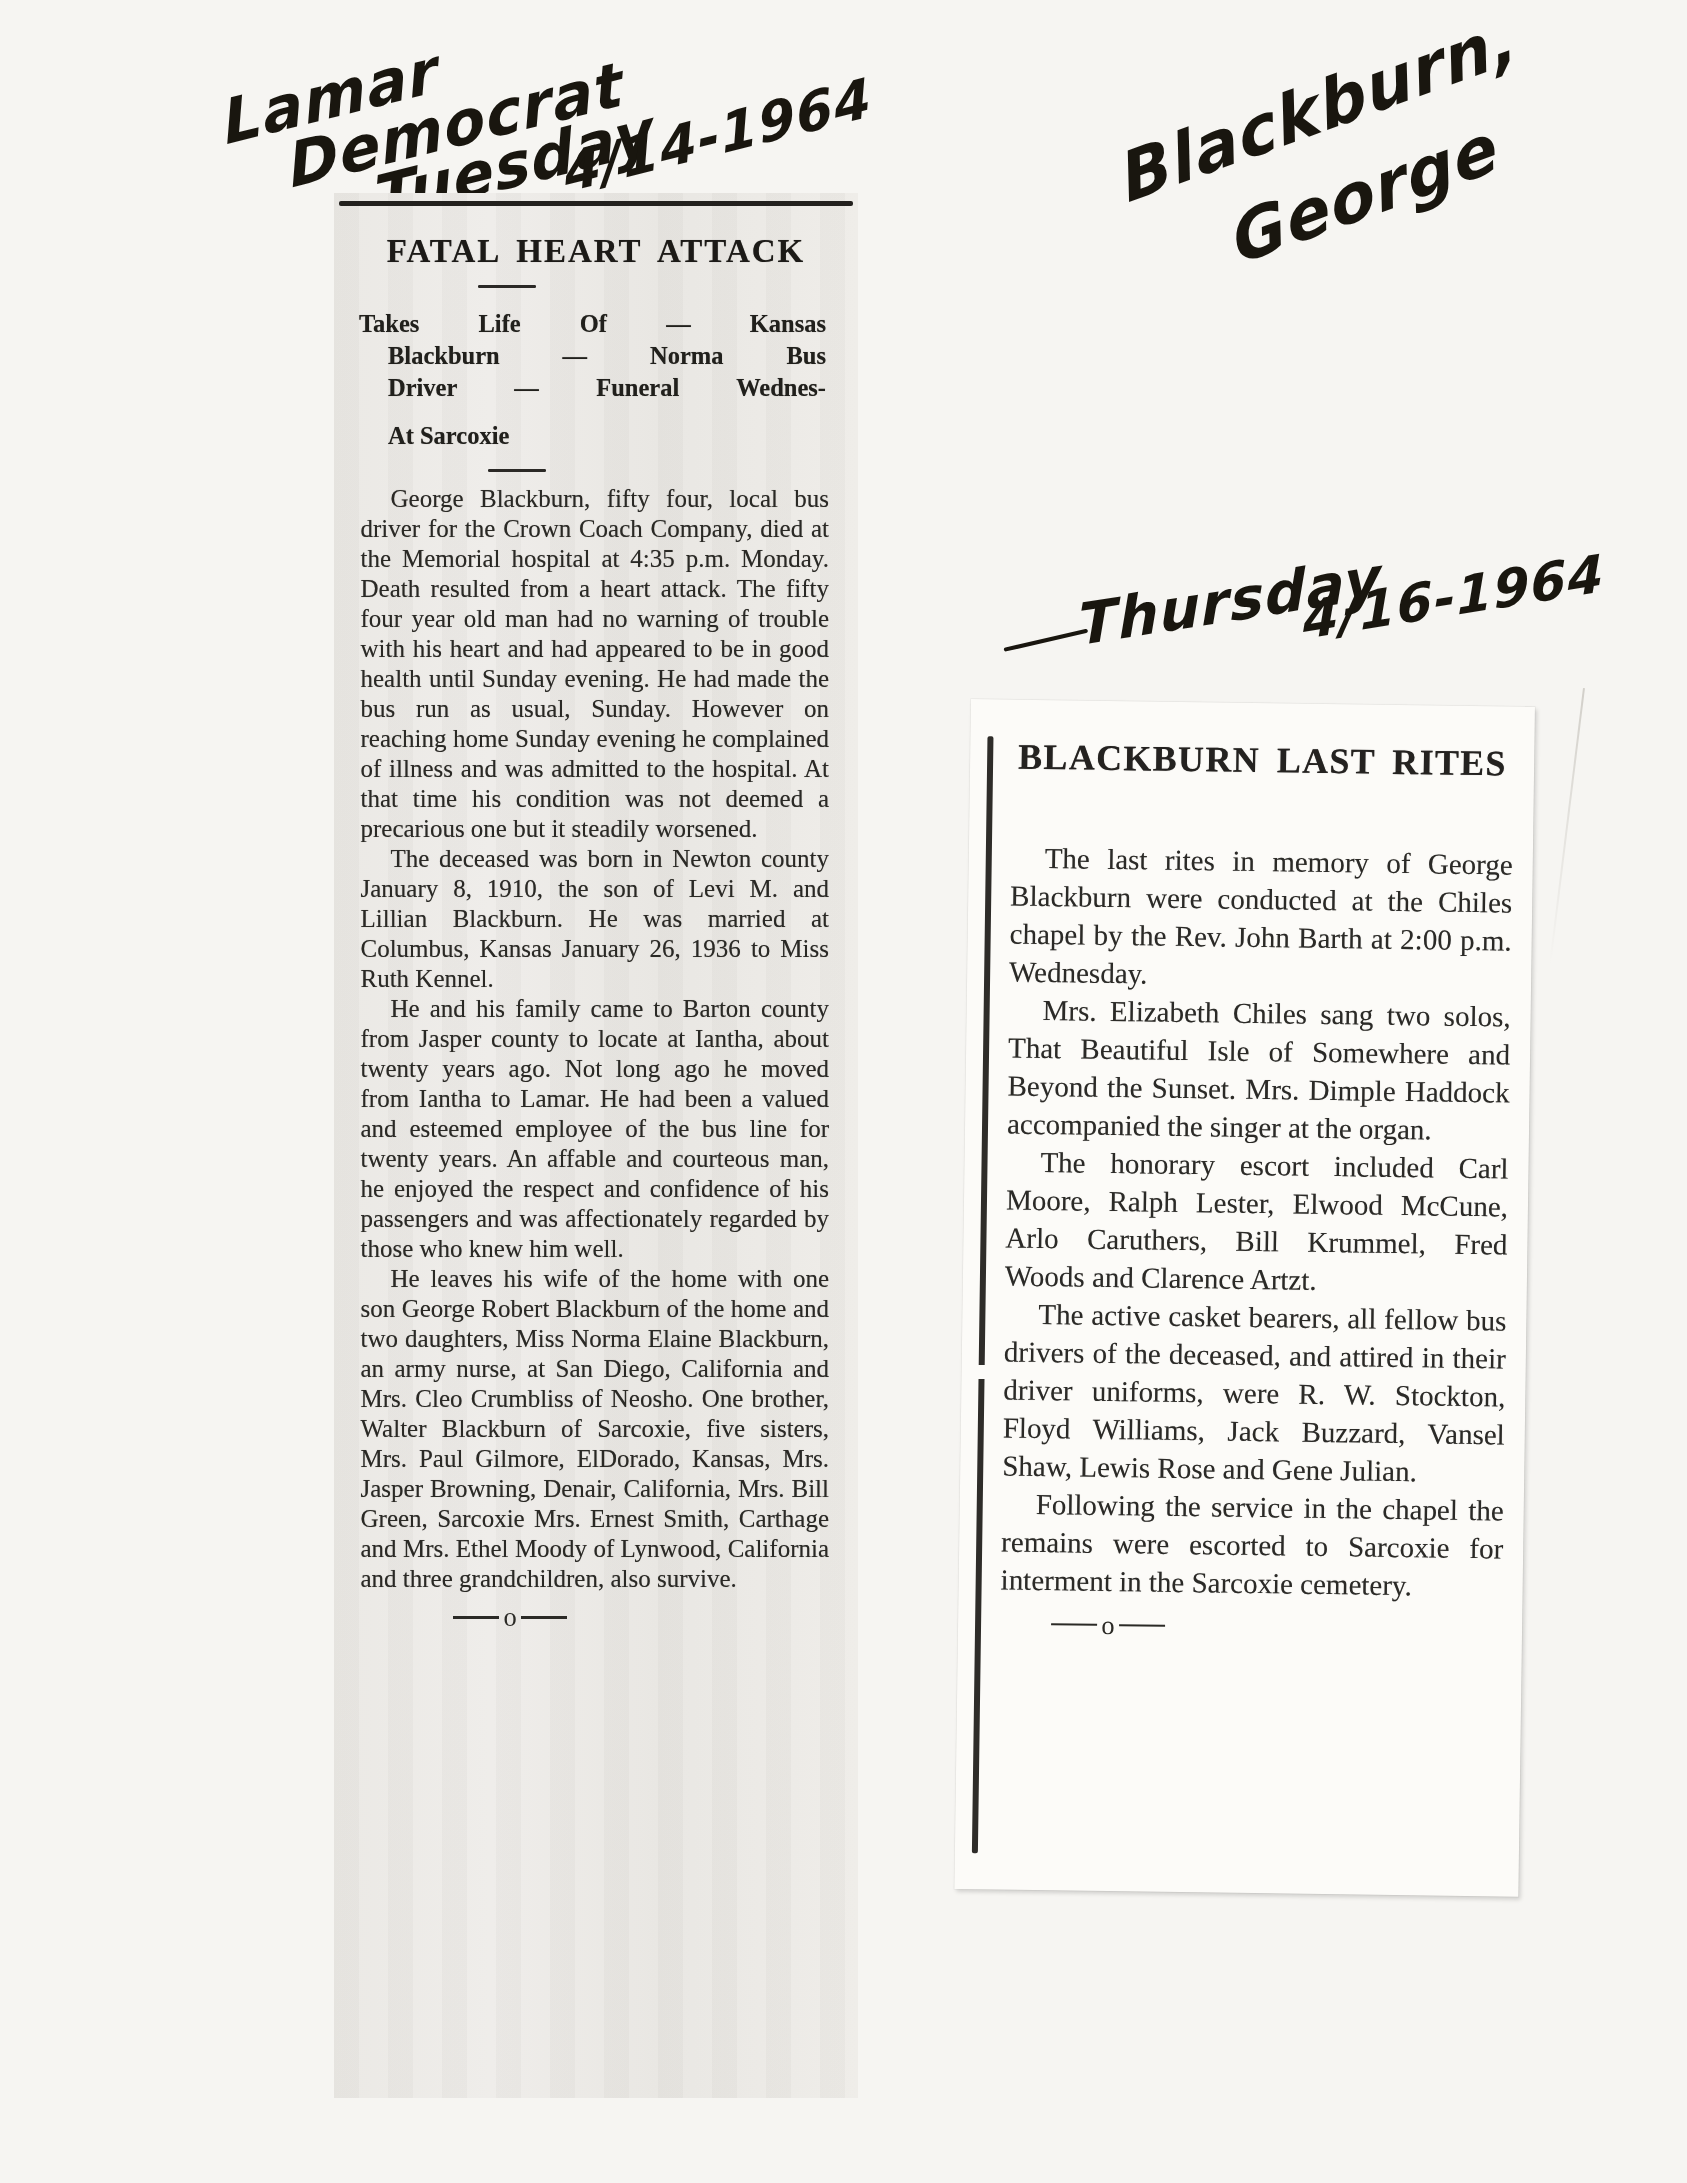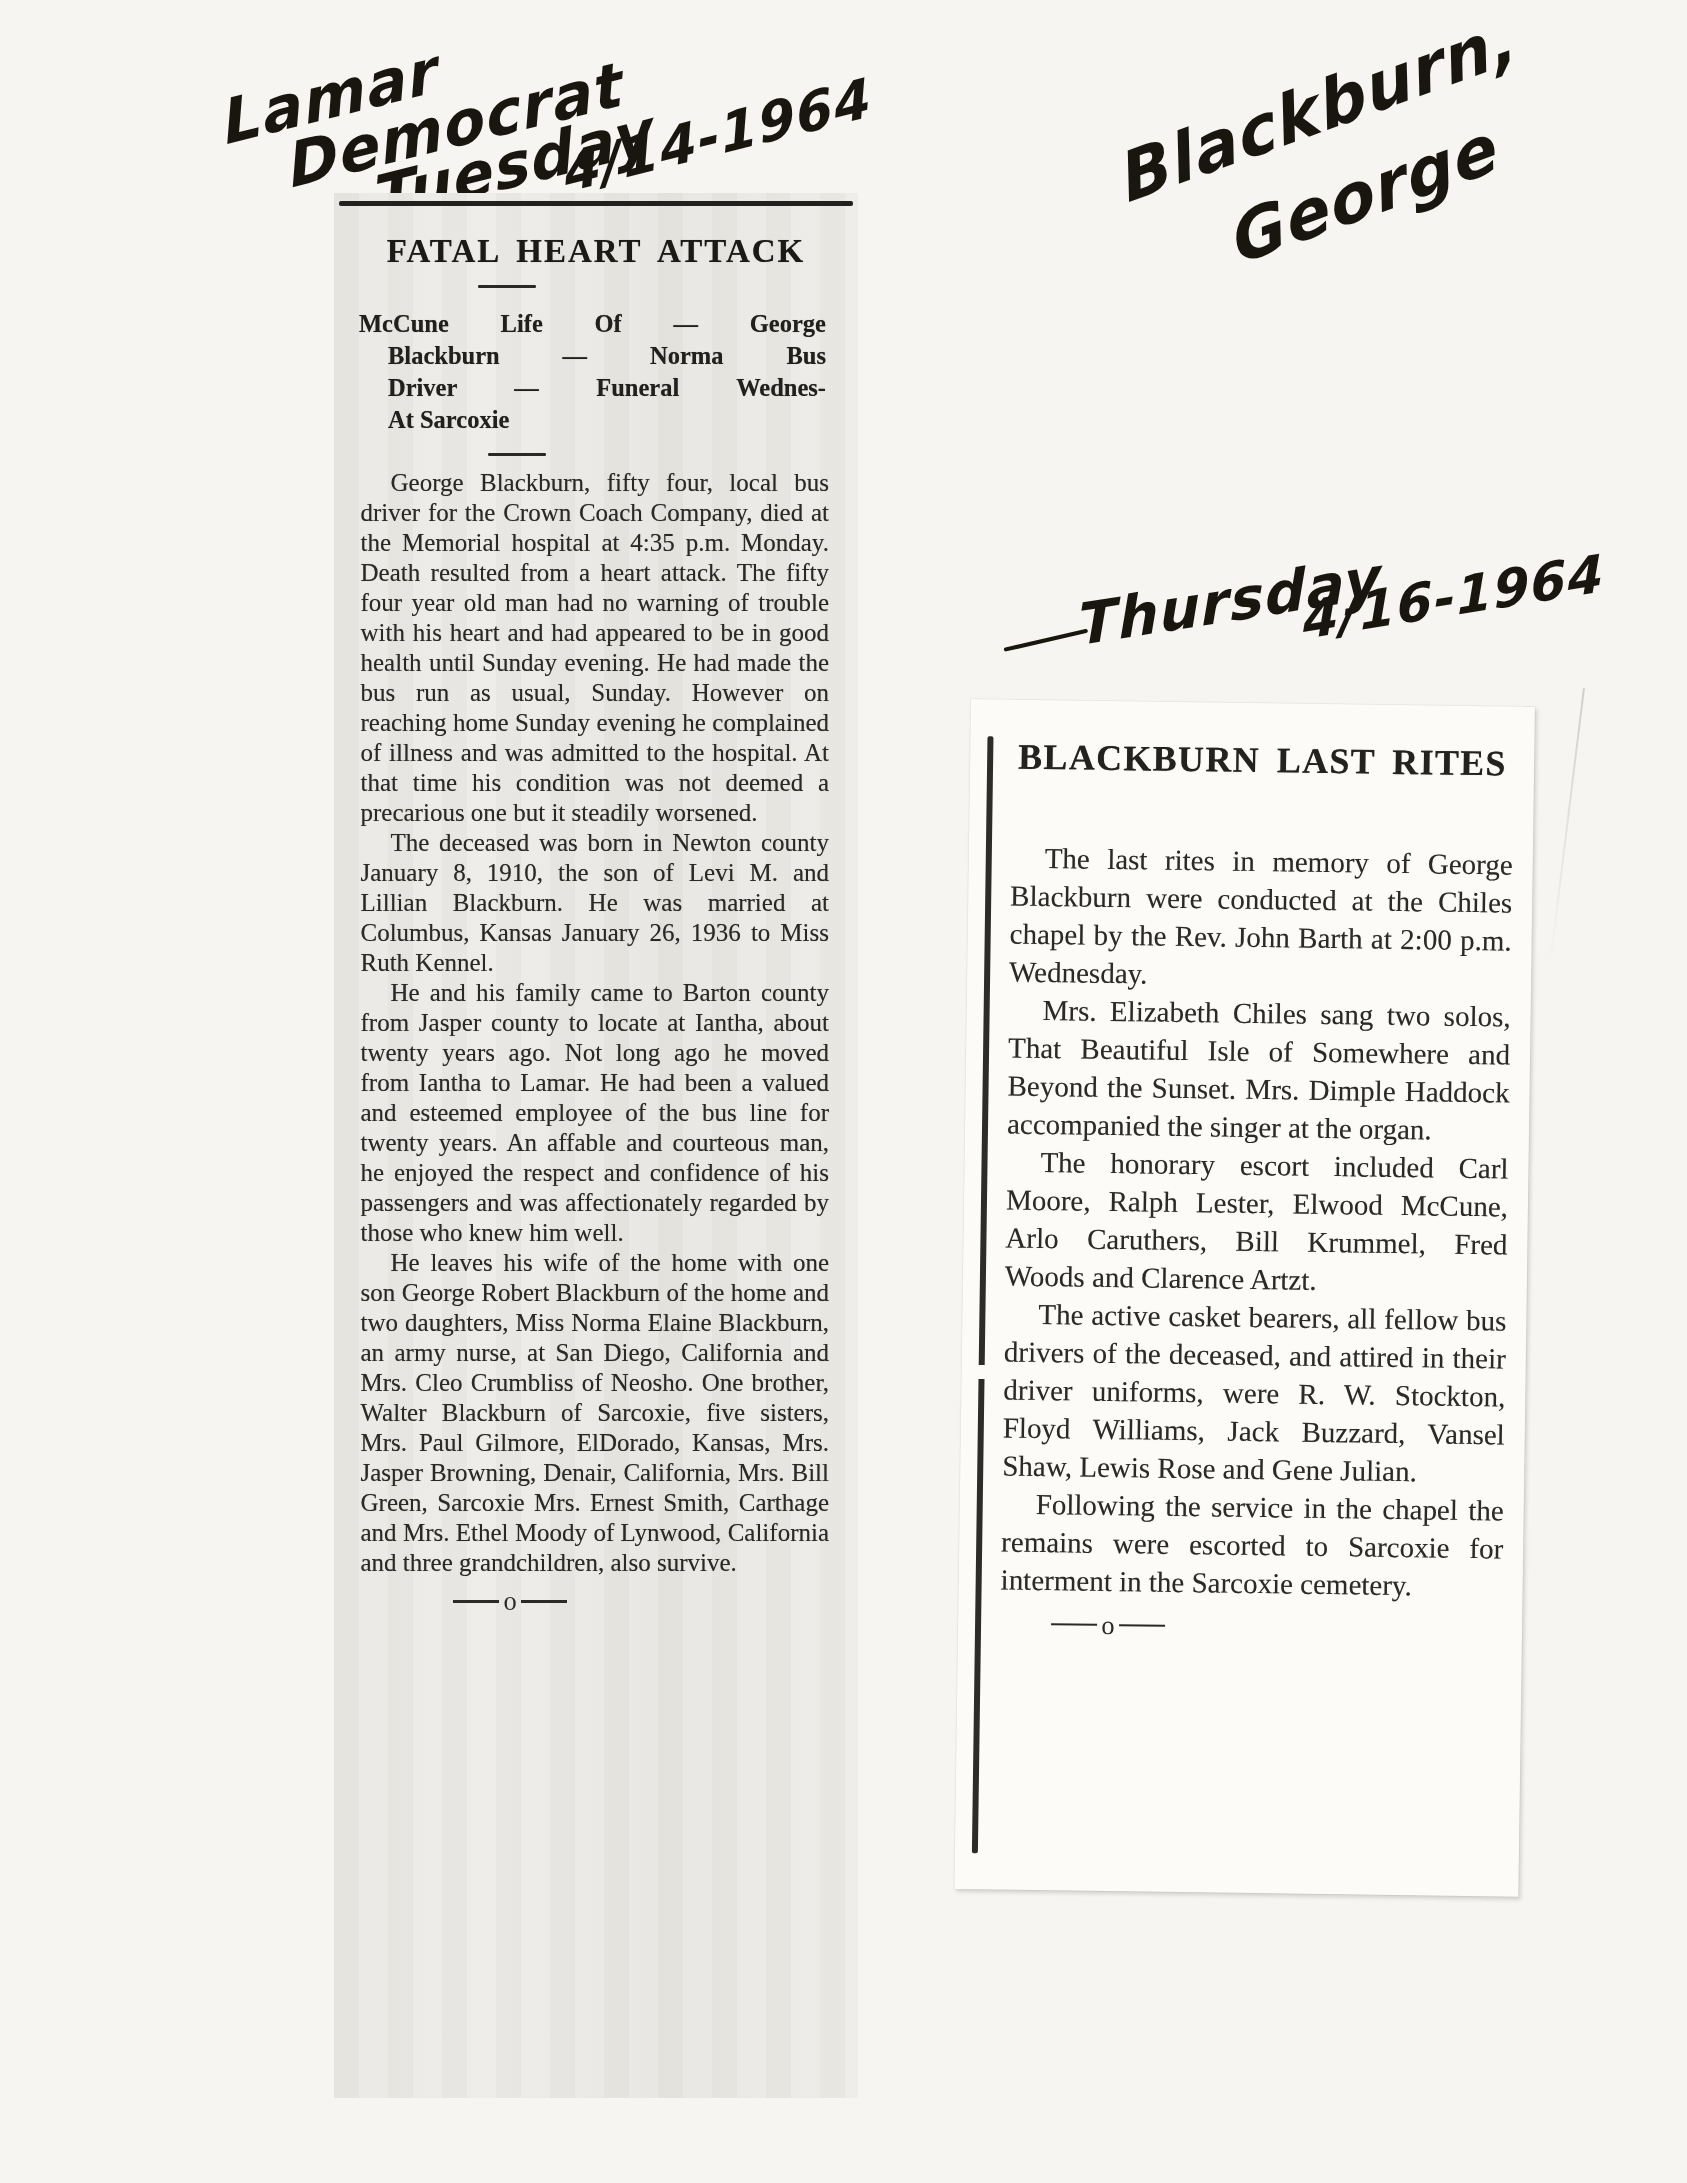--- a/index.html
+++ b/index.html
@@ -53,21 +53,21 @@
   .mini-rule{height:3.3px;background:#2b2926;width:58px;border-radius:1.3px;}
   .clip-left .rule1{margin:14.6px auto 0 auto;transform:translateX(-89px);}
   .clip-left .rule2{margin:17px auto 0 auto;transform:translateX(-79px);}
   .subhead{
     margin-top:20px;padding:0 32px 0 25px;
     font-size:24.5px;font-weight:bold;line-height:32px;color:#21201c;
     text-shadow:0 0 0.7px rgba(33,32,28,0.5);
   }
   .subhead div{text-align:justify;text-align-last:justify;}
   .subhead div.ind{padding-left:29px;}
-  .subhead div.last{text-align:center;text-align-last:left;}
+  .subhead div.last{text-align:center;text-align-last:left;margin-top:16px;}
   .clip-body{
     margin-top:12px;padding:0 29px 0 26.5px;
     font-size:25px;line-height:30px;text-align:justify;
     color:#2a2925;text-shadow:0 0 0.7px rgba(42,41,37,0.45);
   }
   .clip-body p{margin:0;text-indent:30px;}
   .divider{
     display:flex;align-items:center;justify-content:center;gap:4px;
     margin-top:17px;
   }
@@ -127,21 +127,21 @@
     <span class="lead"></span>
     <span class="l1">Thursday</span>
     <span class="l2">4/16-1964</span>
   </div>
 
   <div class="clip-left">
     <div class="top-rule"></div>
     <h1 class="headline">FATAL HEART ATTACK</h1>
     <div class="mini-rule rule1"></div>
     <div class="subhead">
-      <div>McCune Life Of — George</div>
+      <div>Takes Life Of — Kansas</div>
       <div class="ind">Blackburn — Norma Bus</div>
       <div class="ind">Driver — Funeral Wednes-</div>
       <div class="ind last">At Sarcoxie</div>
     </div>
     <div class="mini-rule rule2"></div>
     <div class="clip-body">
       <p>George Blackburn, fifty four, local bus driver for the Crown Coach Company, died at the Memorial hospital at 4:35 p.m. Monday. Death resulted from a heart attack. The fifty four year old man had no warning of trouble with his heart and had appeared to be in good health until Sunday evening. He had made the bus run as usual, Sunday. However on reaching home Sunday evening he complained of illness and was admitted to the hospital. At that time his condition was not deemed a precarious one but it steadily worsened.</p>
       <p>The deceased was born in Newton county January 8, 1910, the son of Levi M. and Lillian Blackburn. He was married at Columbus, Kansas January 26, 1936 to Miss Ruth Kennel.</p>
       <p>He and his family came to Barton county from Jasper county to locate at Iantha, about twenty years ago. Not long ago he moved from Iantha to Lamar. He had been a valued and esteemed employee of the bus line for twenty years. An affable and courteous man, he enjoyed the respect and confidence of his passengers and was affectionately regarded by those who knew him well.</p>
       <p>He leaves his wife of the home with one son George Robert Blackburn of the home and two daughters, Miss Norma Elaine Blackburn, an army nurse, at San Diego, California and Mrs. Cleo Crumbliss of Neosho. One brother, Walter Blackburn of Sarcoxie, five sisters, Mrs. Paul Gilmore, ElDorado, Kansas, Mrs. Jasper Browning, Denair, California, Mrs. Bill Green, Sarcoxie Mrs. Ernest Smith, Carthage and Mrs. Ethel Moody of Lynwood, California and three grandchildren, also survive.</p>

